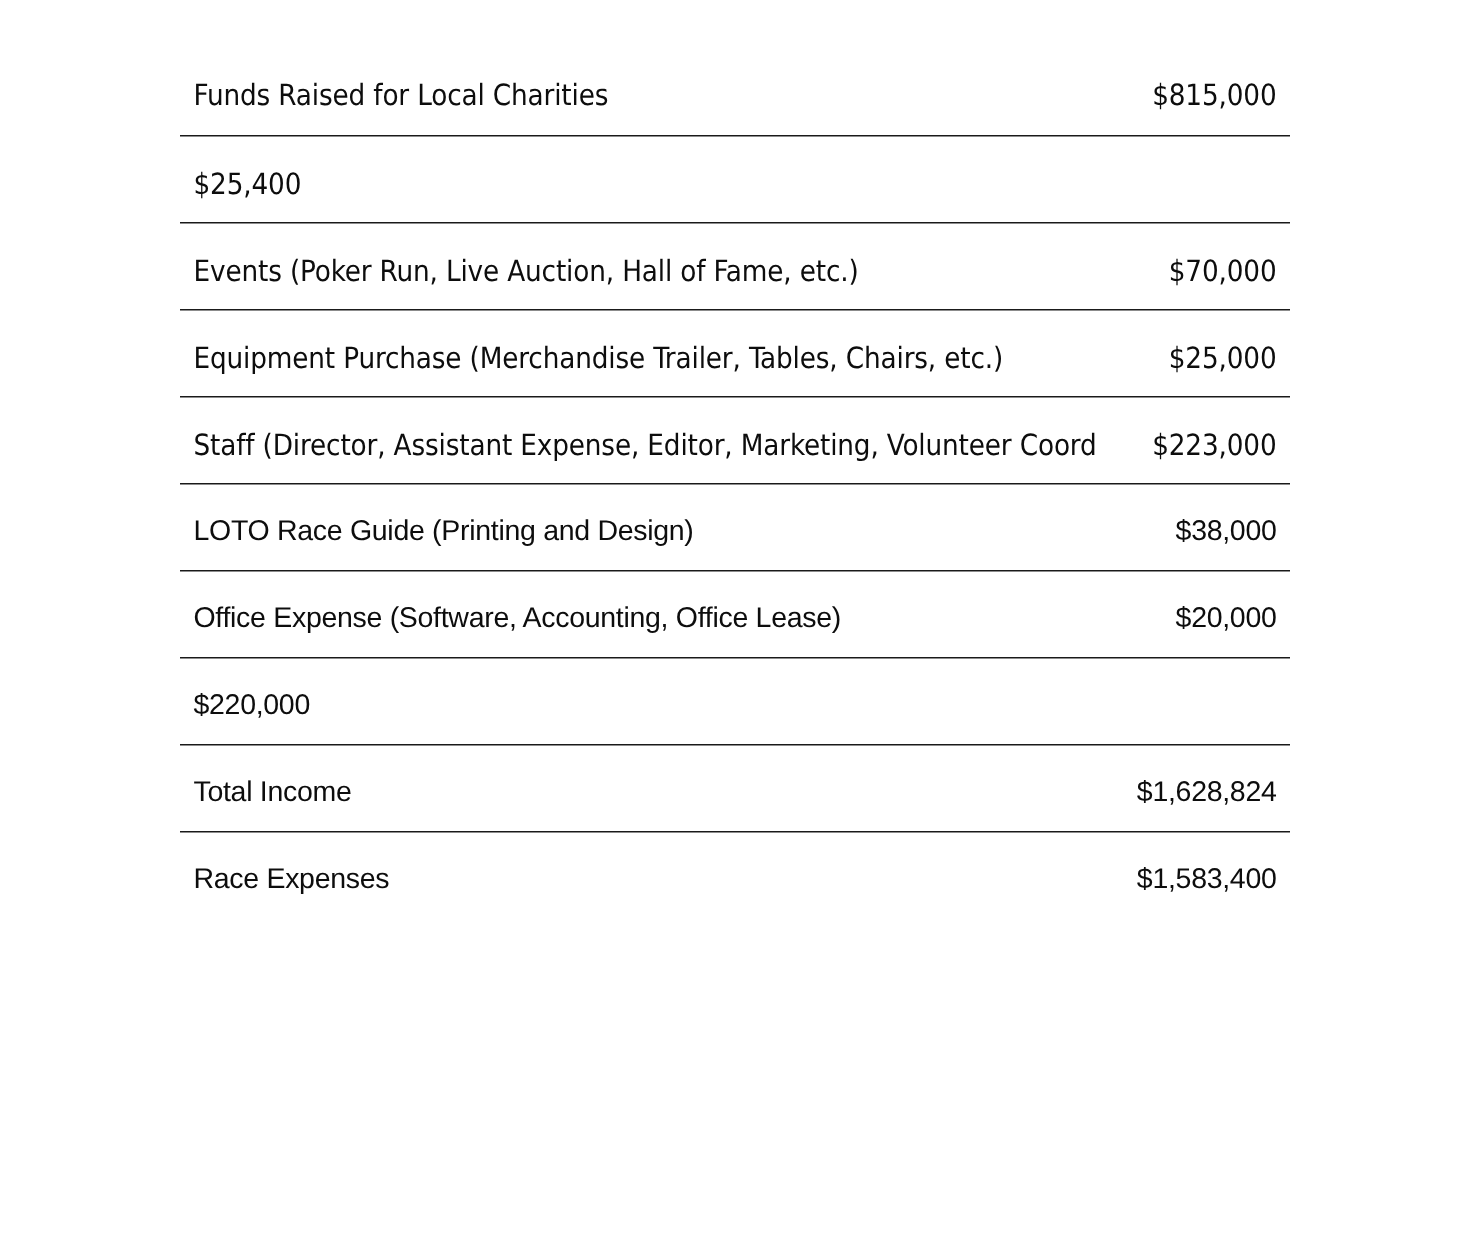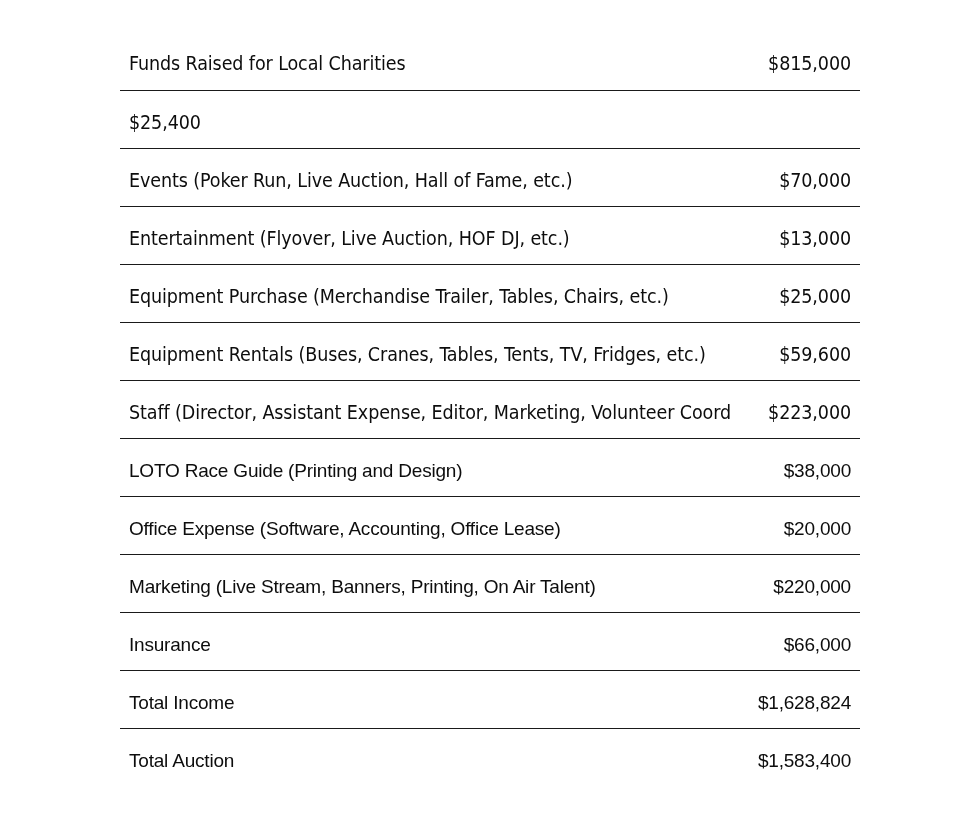--- a/index.html
+++ b/index.html
@@ -82,52 +82,39 @@
       <span class="row-value">$815,000</span>
     </div>
     <div class="fin-row style-condensed">
       <span class="row-value">$25,400</span>
     </div>
     <div class="fin-row style-condensed">
       <span class="row-label">Events (Poker Run, Live Auction, Hall of Fame, etc.)</span>
       <span class="row-value">$70,000</span>
     </div>
     <div class="fin-row style-condensed">
-      <span class="row-label">Entertainment (Flyover, Live Auction, HOF DJ, etc.)</span>
-      <span class="row-value">$13,000</span>
-    </div>
-    <div class="fin-row style-condensed">
       <span class="row-label">Equipment Purchase (Merchandise Trailer, Tables, Chairs, etc.)</span>
       <span class="row-value">$25,000</span>
-    </div>
-    <div class="fin-row style-condensed">
-      <span class="row-label">Equipment Rentals (Buses, Cranes, Tables, Tents, TV, Fridges, etc.)</span>
-      <span class="row-value">$59,600</span>
     </div>
     <div class="fin-row style-condensed">
       <span class="row-label">Staff (Director, Assistant Expense, Editor, Marketing, Volunteer Coord</span>
       <span class="row-value">$223,000</span>
     </div>
     <div class="fin-row style-grotesque">
       <span class="row-label">LOTO Race Guide (Printing and Design)</span>
       <span class="row-value">$38,000</span>
     </div>
     <div class="fin-row style-grotesque">
       <span class="row-label">Office Expense (Software, Accounting, Office Lease)</span>
       <span class="row-value">$20,000</span>
     </div>
     <div class="fin-row style-grotesque">
-      <span class="row-label">Marketing (Live Stream, Banners, Printing, On Air Talent)</span>
       <span class="row-value">$220,000</span>
-    </div>
-    <div class="fin-row style-grotesque">
-      <span class="row-label">Insurance</span>
-      <span class="row-value">$66,000</span>
     </div>
     <div class="fin-row style-grotesque">
       <span class="row-label">Total Income</span>
       <span class="row-value">$1,628,824</span>
     </div>
     <div class="fin-row style-grotesque">
-      <span class="row-label">Total Auction</span>
+      <span class="row-label">Race Expenses</span>
       <span class="row-value">$1,583,400</span>
     </div>
   </div>
 
 </body></html>

